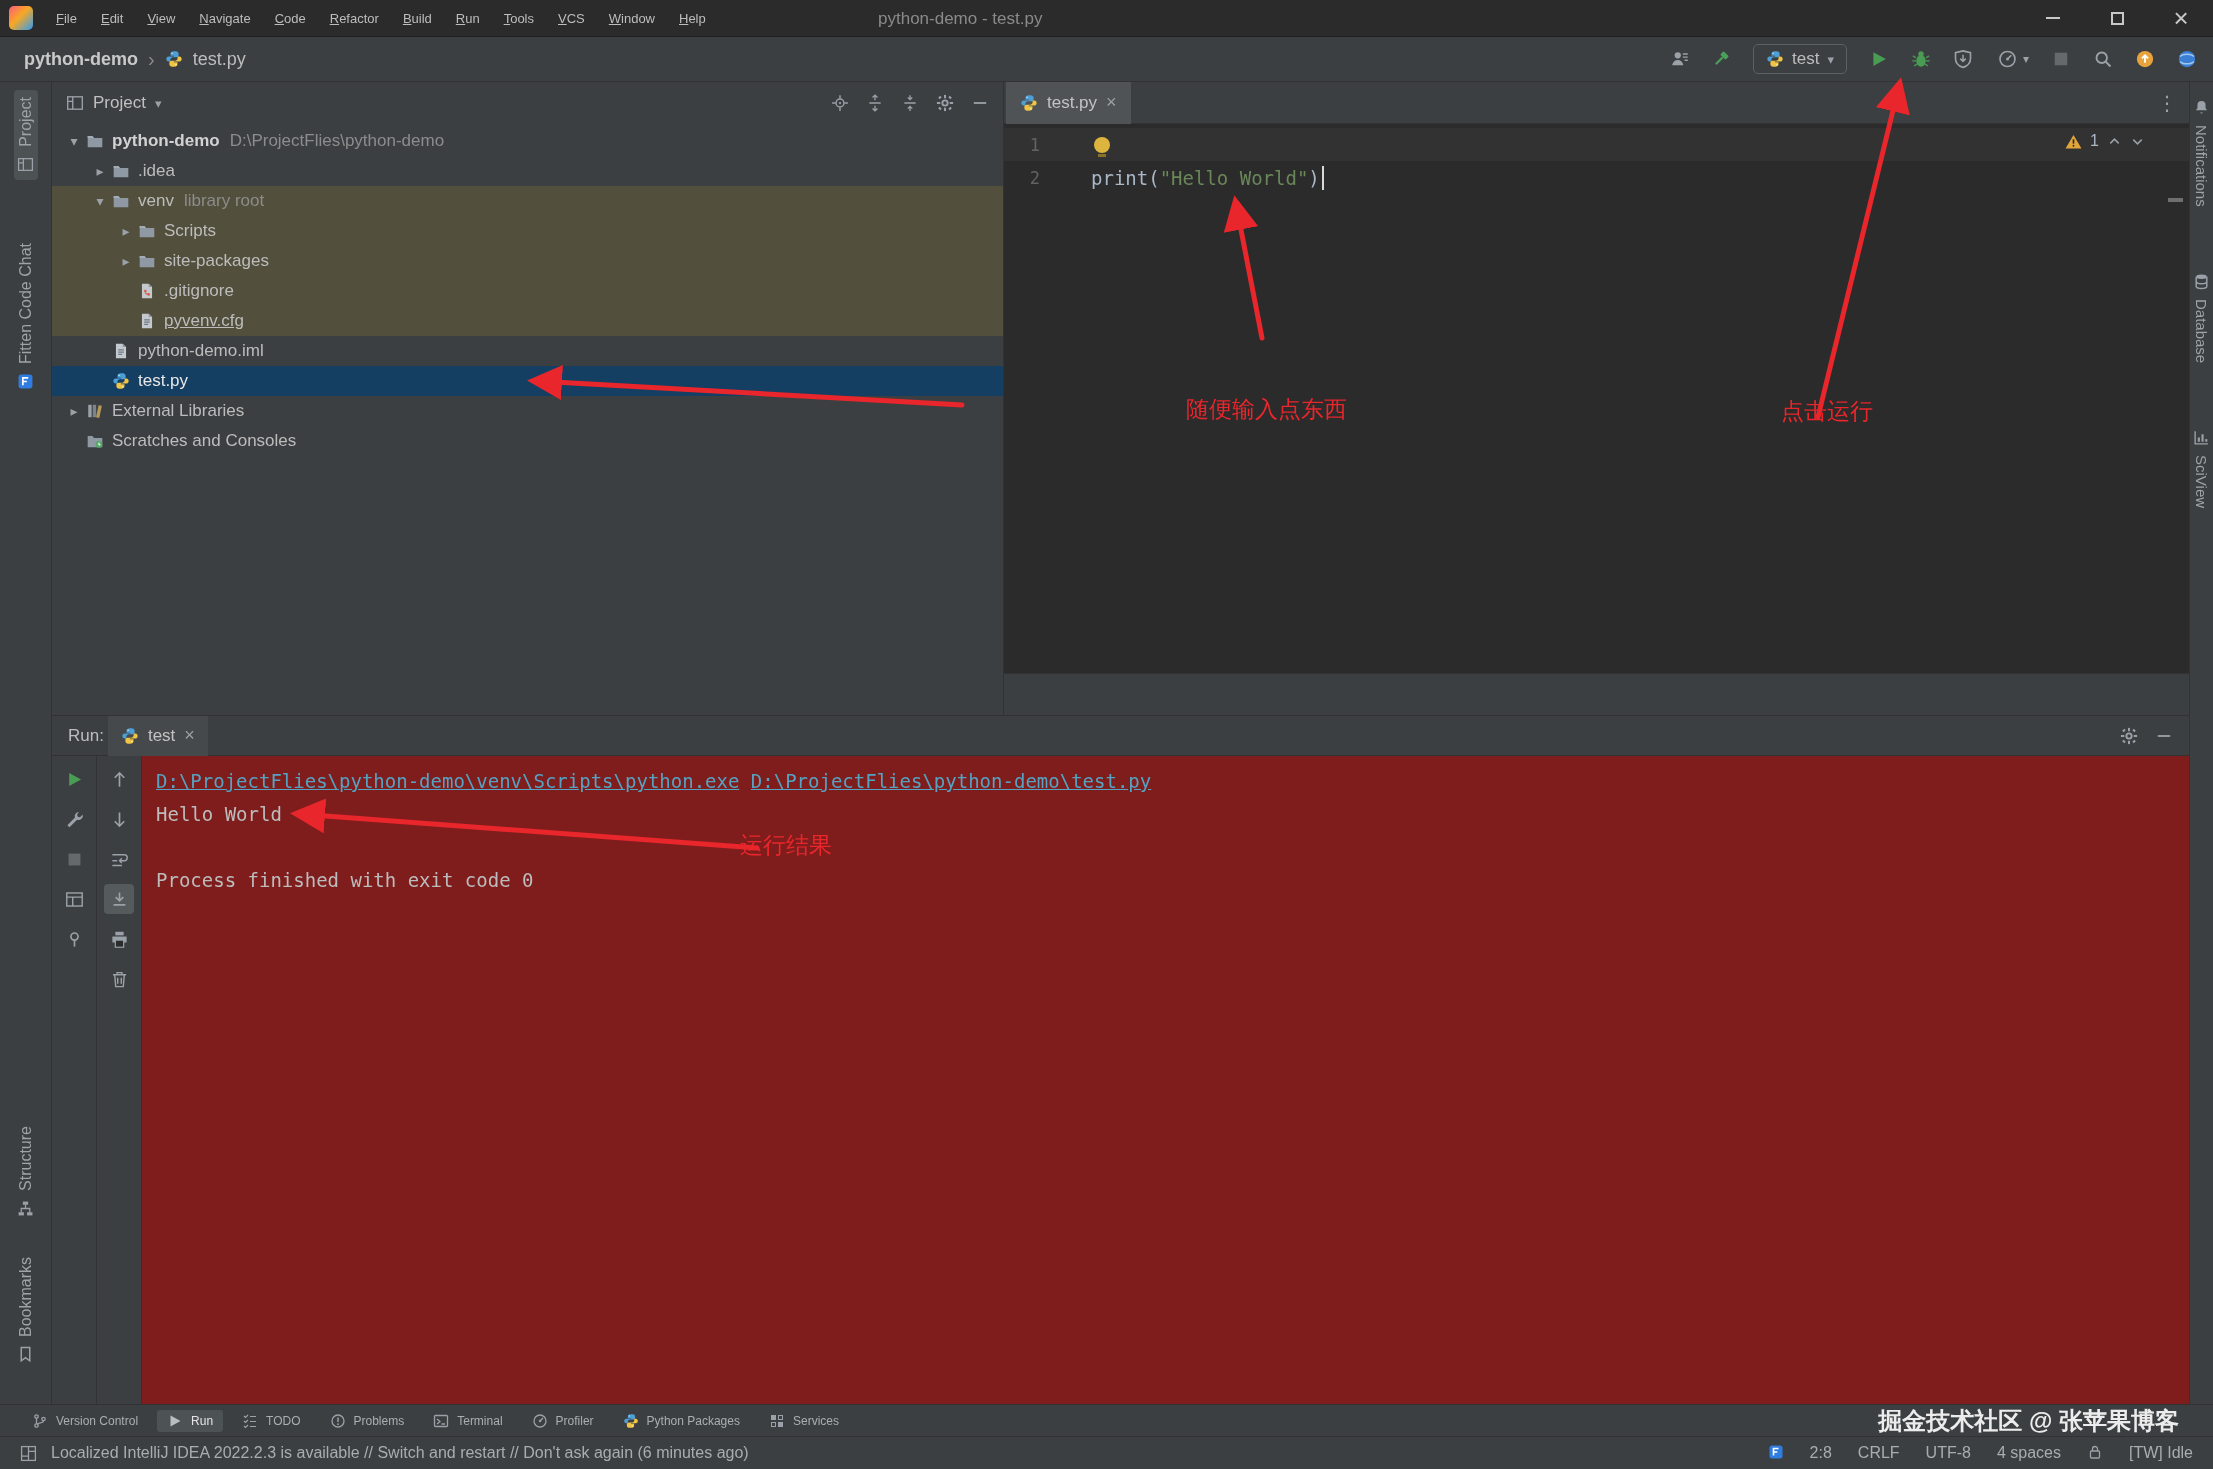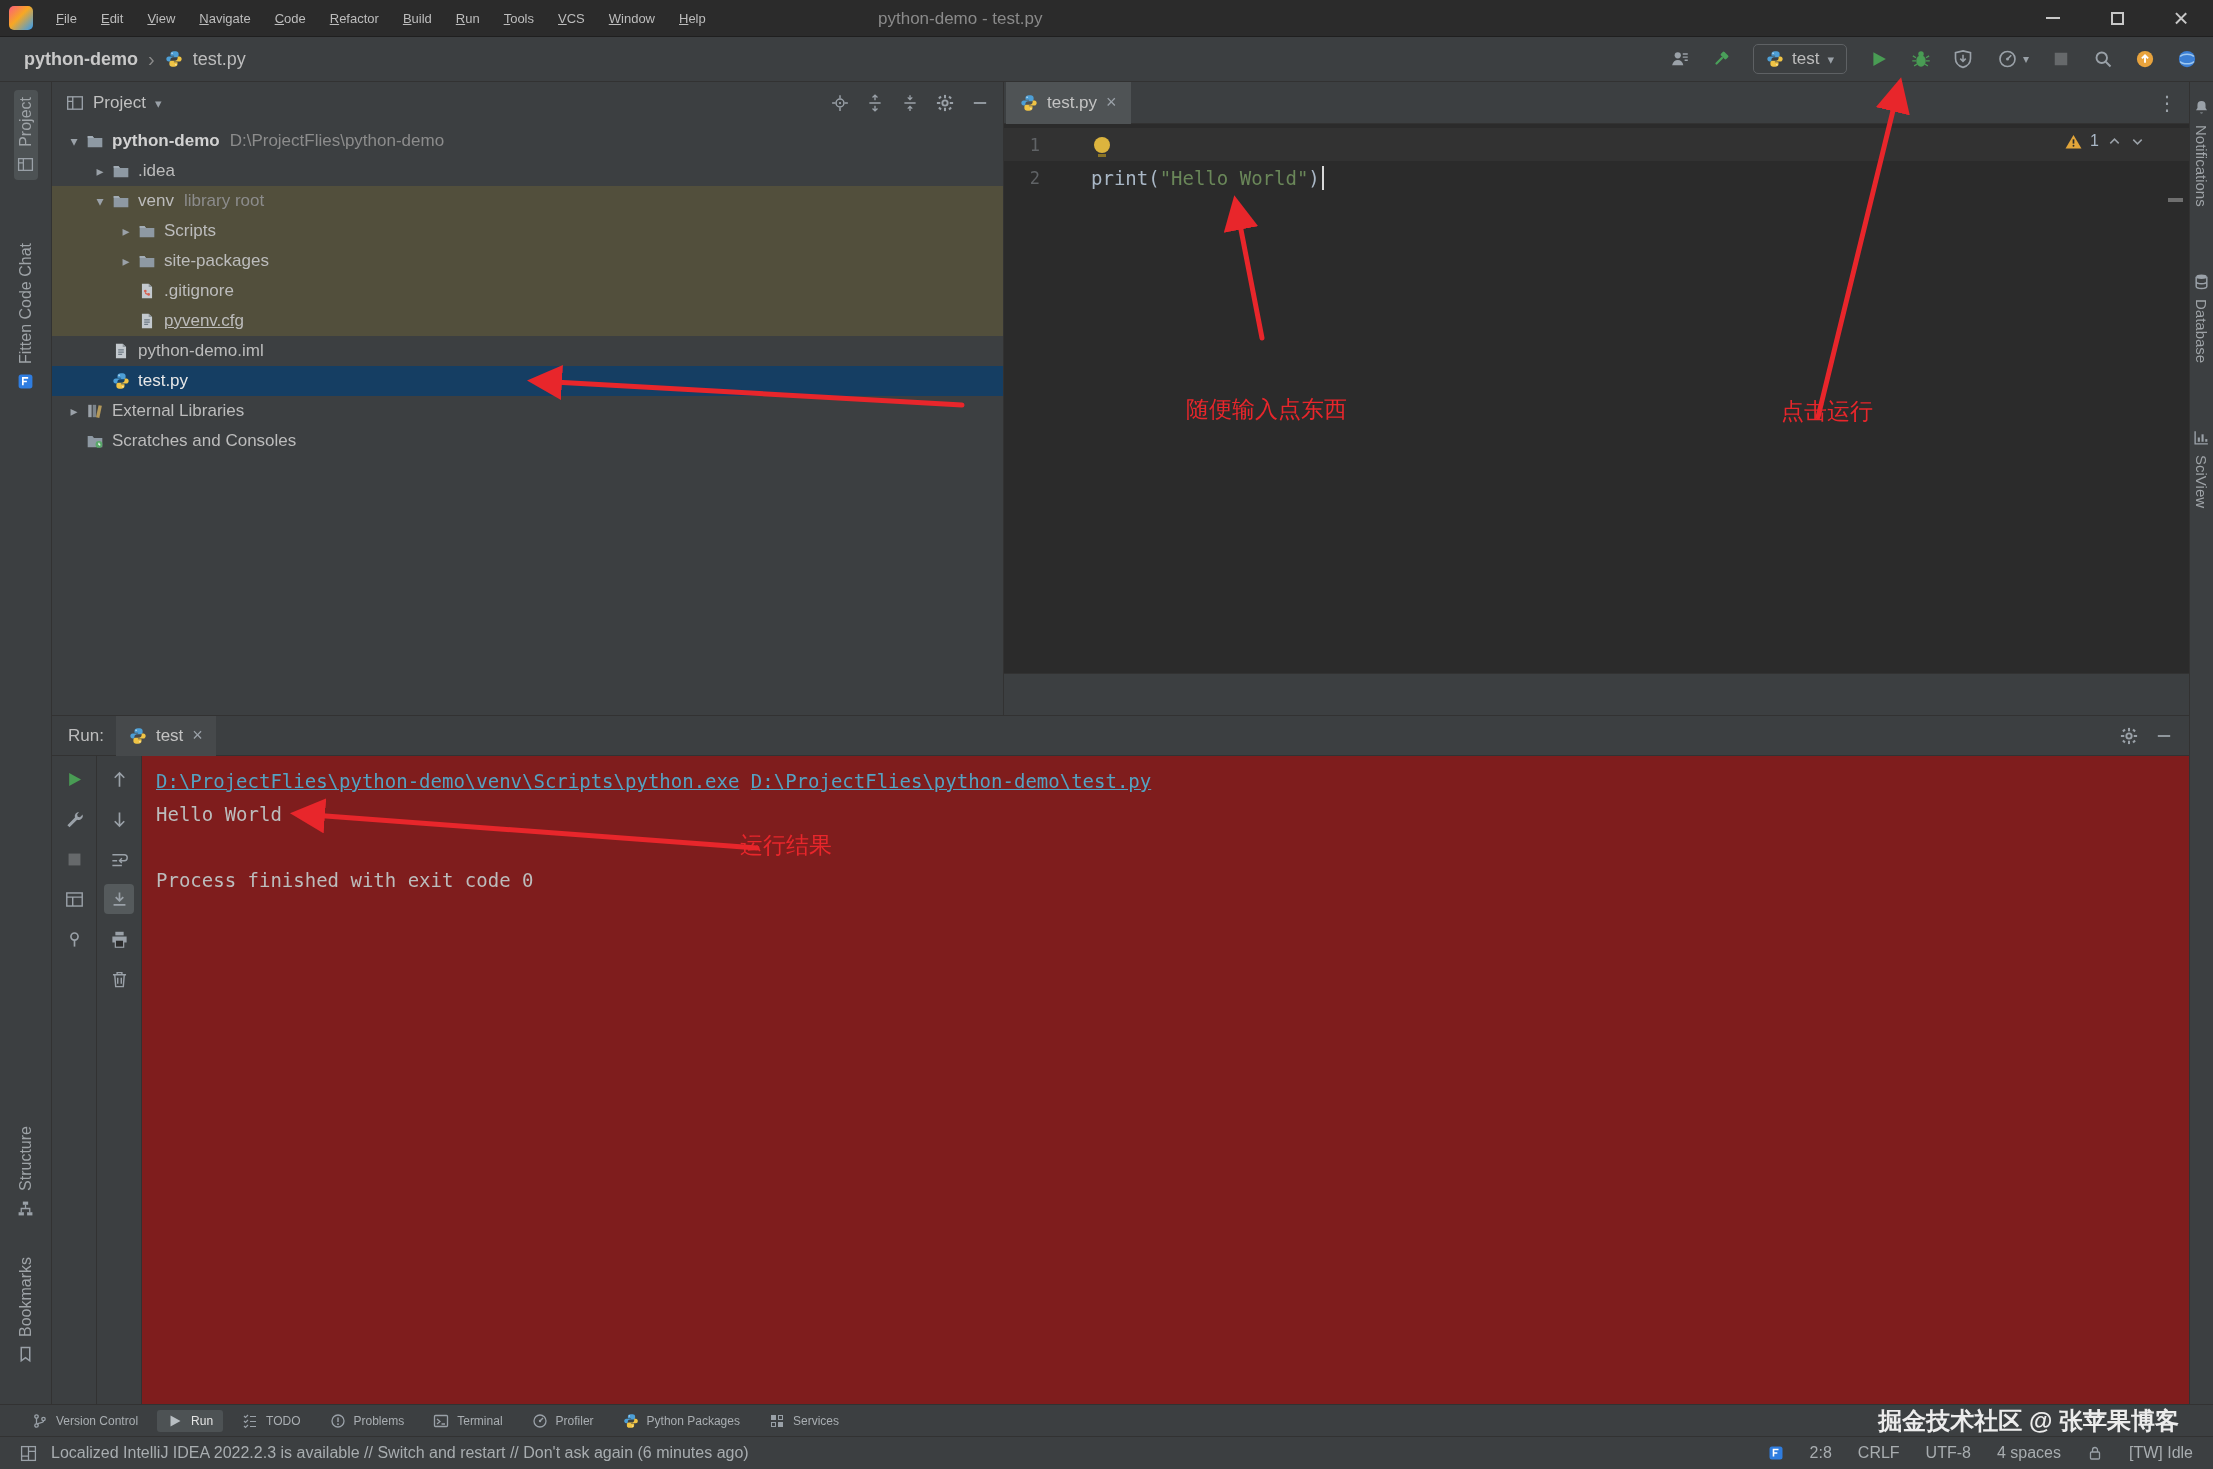--- a/index.html
+++ b/index.html
@@ -92,21 +92,21 @@
   .caret{display:inline-block;width:2px;height:24px;background:#d8d8d8;margin-left:2px}
   .inspection{position:absolute;top:8px;right:44px;display:flex;align-items:center;gap:8px;font-size:16px;color:#a9b7c6;
               font-family:"Liberation Sans",sans-serif}
   .warn-ico{width:17px;height:15px}
   .insp-ch{width:15px;height:15px;cursor:pointer}
   .stripe-mark{position:absolute;top:74px;right:6px;width:15px;height:4px;background:#6f6f6f}
   .editor-bottom{height:42px;background:#3c3f41;border-top:1px solid #323232;flex:none}
 
   
   .run-panel{flex:1;display:flex;flex-direction:column;border-top:1px solid #323232;min-height:0}
-  .rp-header{height:40px;background:#3c3f41;border-bottom:1px solid #323232;display:flex;align-items:center;padding:0 16px 0 16px;gap:12px;font-size:17px;flex:none}
+  .rp-header{height:40px;background:#3c3f41;border-bottom:1px solid #323232;display:flex;align-items:center;padding:0 16px 0 16px;gap:4px;font-size:17px;flex:none}
   .rp-label{color:#bdbdbd}
   .rp-tab{display:flex;align-items:center;gap:9px;background:#46494b;height:40px;padding:0 13px;color:#c3c3c3;cursor:pointer}
   .rp-tools{margin-left:auto;display:flex;gap:17px}
   .rp-body{flex:1;display:flex;min-height:0}
   .rp-col{width:45px;background:#3c3f41;border-right:1px solid #323232;display:flex;flex-direction:column;align-items:center;padding-top:8px;gap:10px;flex:none}
   .rp-icon{width:30px;height:30px;display:flex;align-items:center;justify-content:center;border-radius:4px;cursor:pointer}
   .rp-icon.active{background:#555a5c}
   .rp-ic{width:19px;height:19px}
   .console{flex:1;background:#7f1d1d;padding:9px 0 0 14px;font-family:"DejaVu Sans Mono","Liberation Mono",monospace;
            font-size:19px;line-height:33px;color:#bcbcbc;white-space:pre;overflow:hidden}
@@ -115,21 +115,21 @@
   
   .bottom-bar{height:32px;background:#3c3f41;border-top:1px solid #323232;display:flex;align-items:center;padding:0 16px 0 22px}
   .bb-items{display:flex;align-items:center;gap:9px}
   .bb-item{display:flex;align-items:center;gap:8px;padding:3px 10px;font-size:12px;color:#a9aeb2;border-radius:3px;cursor:pointer}
   .bb-item.active{background:#4d5254;color:#e4e4e4}
   .bb-ico{width:16px;height:16px}
   .watermark{margin-left:auto;margin-right:18px;font-size:24px;font-weight:bold;color:#ececec;white-space:nowrap}
   .status-bar{height:33px;background:#3c3f41;border-top:1px solid #323232;display:flex;align-items:center;padding:0 20px;gap:14px;font-size:16px;color:#a8adb0}
   .sb-grid{width:17px;height:17px;cursor:pointer}
   .sb-msg{cursor:pointer}
-  .sb-right{margin-left:auto;display:flex;align-items:center;gap:26px}
+  .sb-right{margin-left:auto;display:flex;gap:26px}
   .sb-ico{width:16px;height:16px}
   .sb-item{cursor:pointer}
 
   
   .overlay{position:absolute;inset:0;z-index:40;pointer-events:none}
   .ann-label{position:absolute;z-index:41;color:#e8262b;font-size:23px;white-space:nowrap;pointer-events:none}
 </style>
 </head>
 <body>
 

